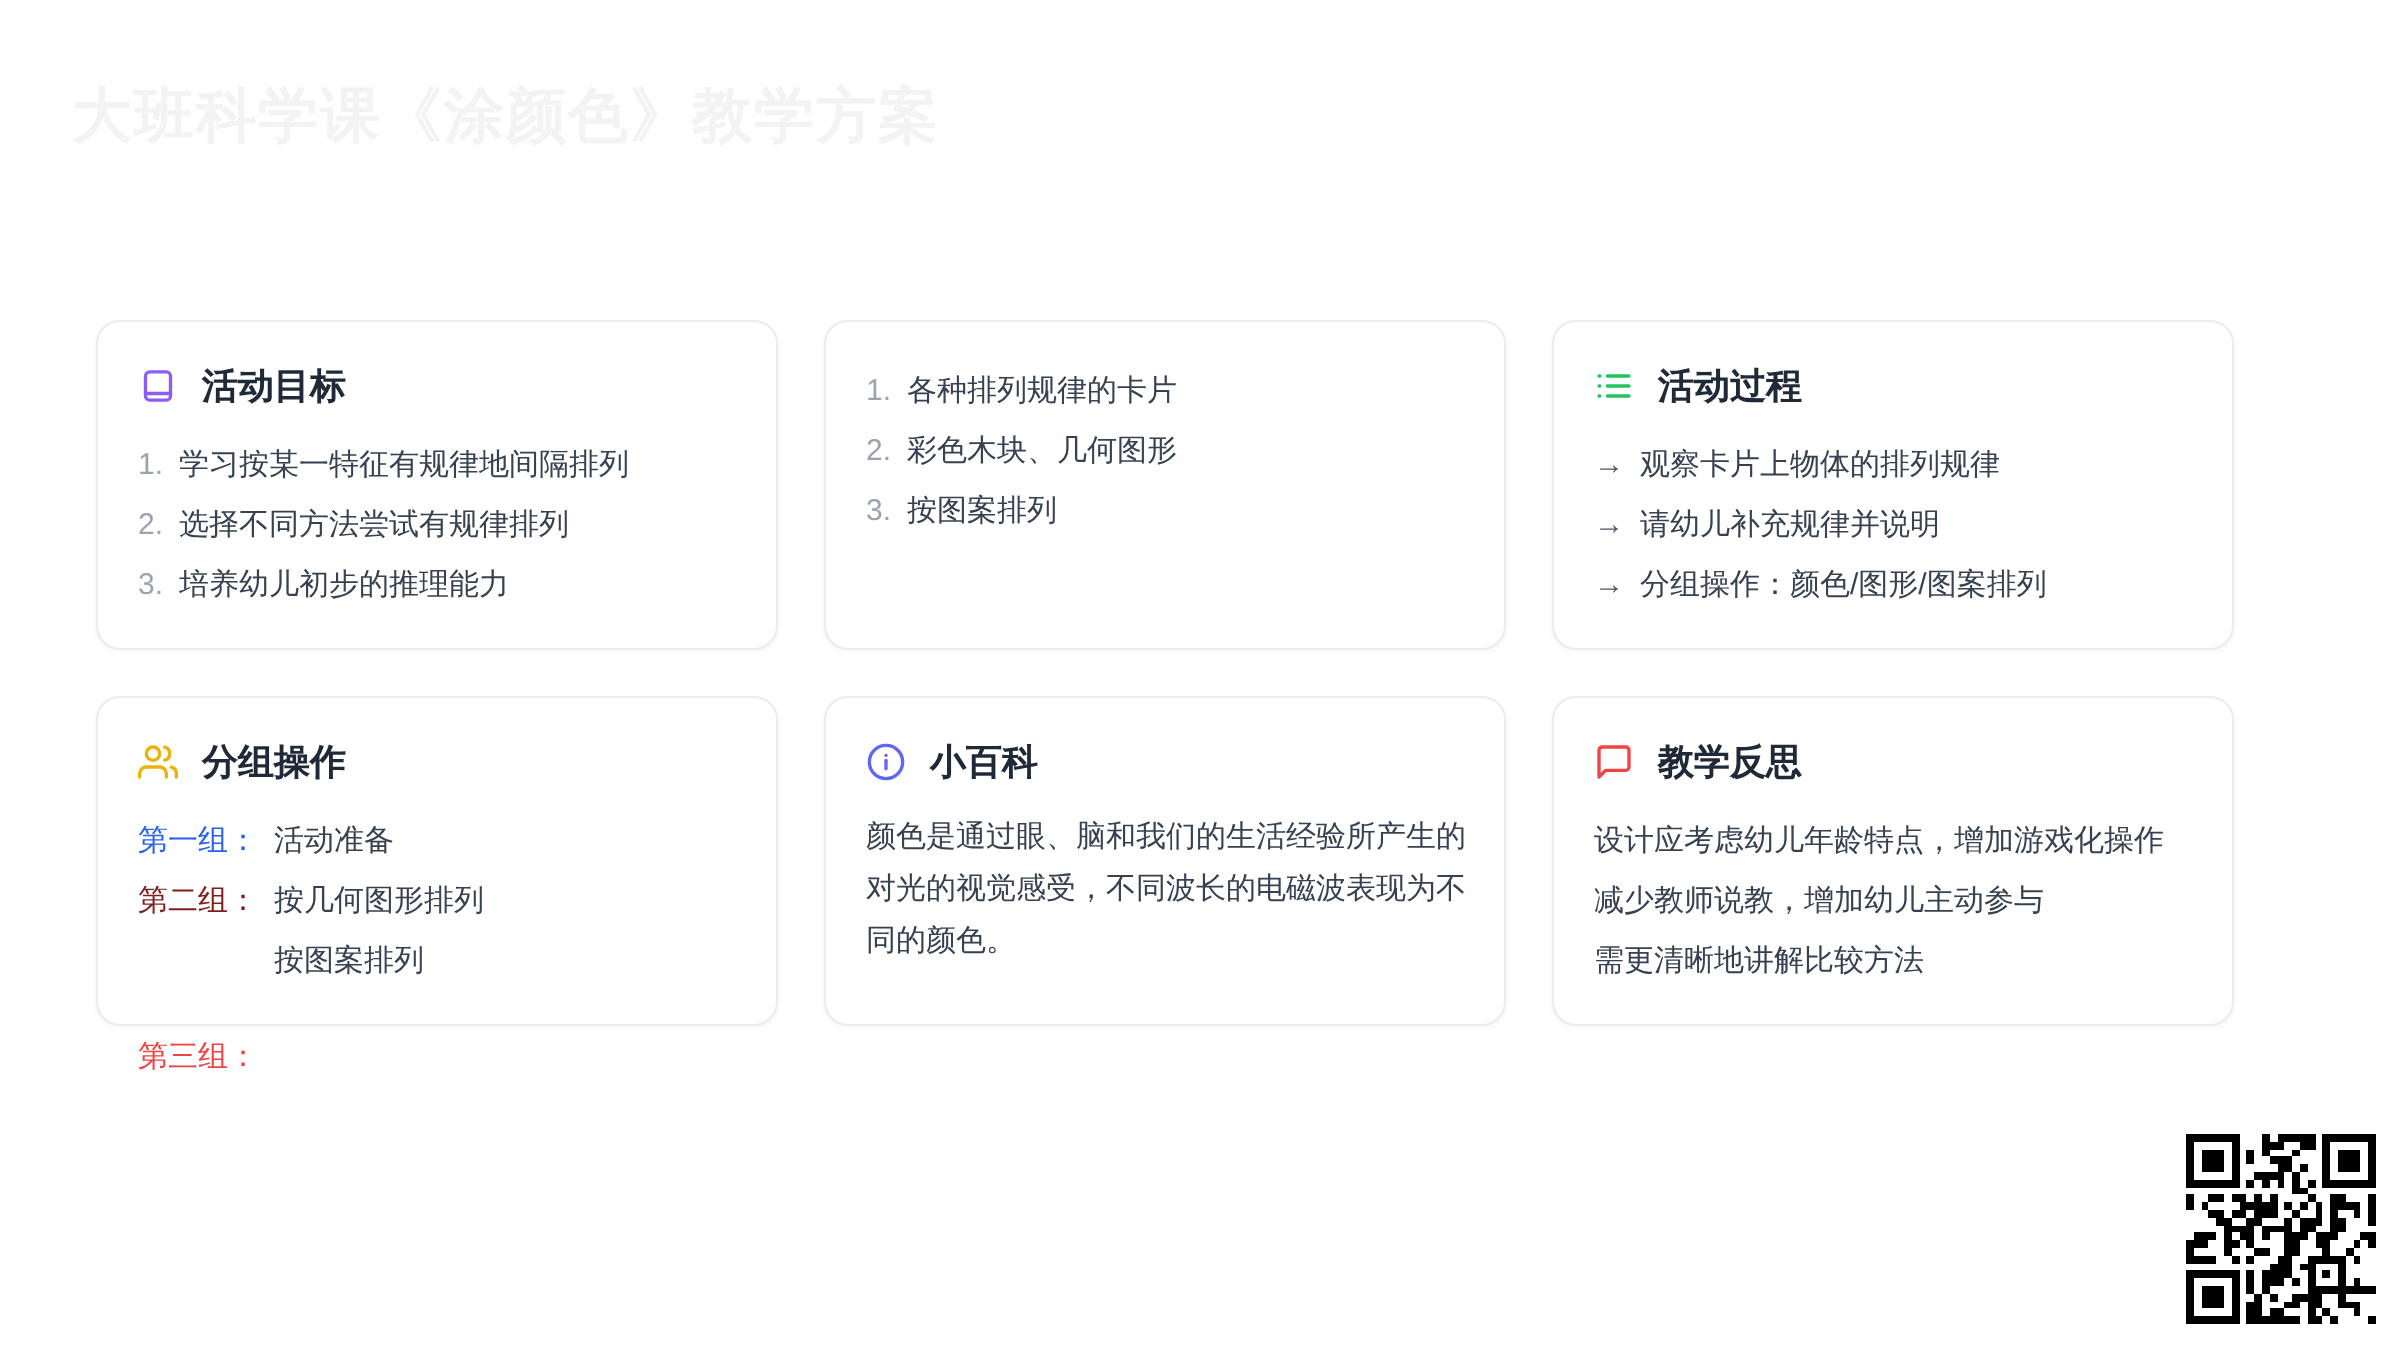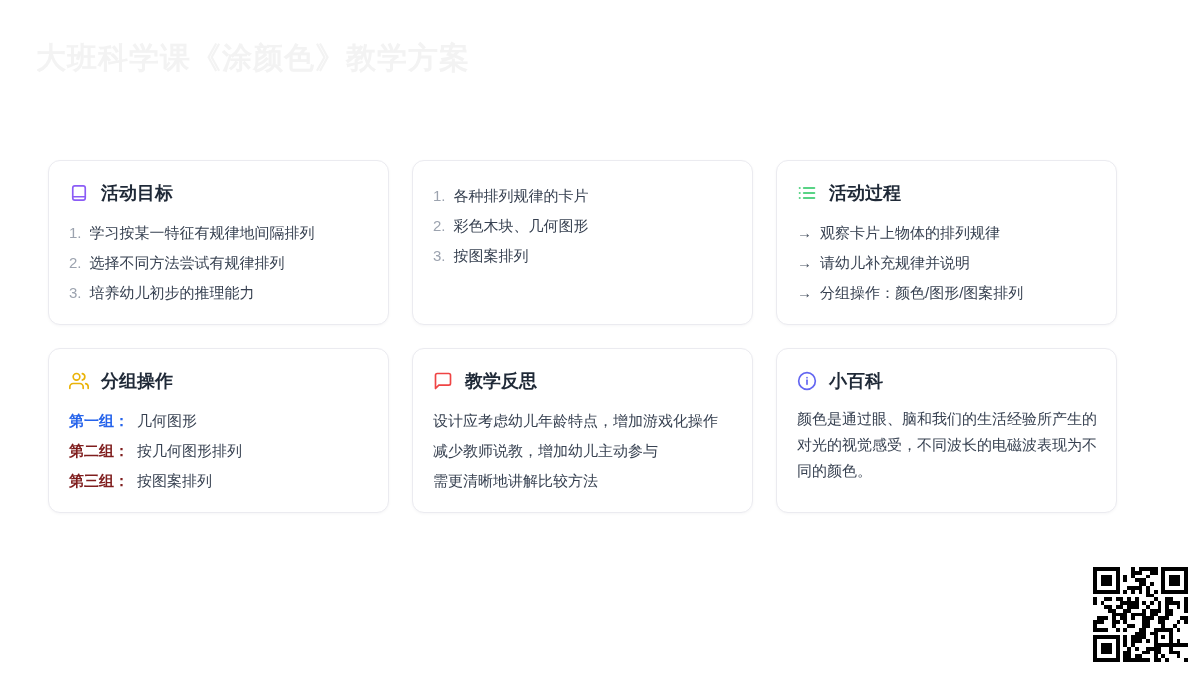--- a/index.html
+++ b/index.html
@@ -27,21 +27,21 @@
   }
 
   .card-head { display:flex; align-items:center; gap:12px; margin-bottom:13px; }
   .card-head .icon { width:20px; height:20px; display:inline-flex; }
   .card-head .icon svg { width:20px; height:20px; }
   .card-title { font-size:18px; font-weight:600; color:#1f2937; }
 
   .item { display:flex; gap:8px; font-size:15px; line-height:30px; color:#374151; }
   .item .marker-num { color:#9ca3af; }
   .item .marker-arrow { color:#4b5563; }
-  .item .group-label { font-weight:700; }
+  .item .group-label { font-weight:400; }
 
   .para-line { font-size:15px; line-height:30px; color:#374151; }
   .paragraph { font-size:15px; line-height:26px; color:#374151; width:302px; }
 
   .qr {
     position:absolute; left:1093px; top:567px; width:95px; height:95px;
     display:grid; grid-template-columns:repeat(25,1fr); grid-template-rows:repeat(25,1fr);
     background:#ffffff;
   }
   .qr .m { background:#000000; }
@@ -127,60 +127,60 @@
           <path d="M17 21v-2a4 4 0 0 0-4-4H5a4 4 0 0 0-4 4v2"></path>
           <circle cx="9" cy="7" r="4"></circle>
           <path d="M23 21v-2a4 4 0 0 0-3-3.87"></path>
           <path d="M16 3.13a4 4 0 0 1 0 7.75"></path>
         </svg>
       </span>
       <span class="card-title">分组操作</span>
     </div>
     <div class="item">
       <span class="group-label" style="color: rgb(37, 99, 235);">第一组：</span>
-      <span>几何图形</span>
+      <span>活动准备</span>
     </div>
     <div class="item">
       <span class="group-label" style="color: #7f1d1d;">第二组：</span>
       <span>按几何图形排列</span>
     </div>
     <div class="item">
-      <span class="group-label" style="color: #7f1d1d;">第三组：</span>
+      <span class="group-label" style="color: #ef4444; margin-top: 48px;">第三组：</span>
       <span>按图案排列</span>
     </div>
-  </div>
-
-  <div class="card">
-    <div class="card-head">
-      <span class="icon" style="color: rgb(239, 68, 68);">
-        <svg viewBox="0 0 24 24" fill="none" stroke="currentColor" stroke-width="2" stroke-linecap="round" stroke-linejoin="round">
-          <path d="M21 15a2 2 0 0 1-2 2H7l-4 4V5a2 2 0 0 1 2-2h14a2 2 0 0 1 2 2z"></path>
-        </svg>
-      </span>
-      <span class="card-title">教学反思</span>
-    </div>
-    <div class="para-line">设计应考虑幼儿年龄特点，增加游戏化操作</div>
-    <div class="para-line">减少教师说教，增加幼儿主动参与</div>
-    <div class="para-line">需更清晰地讲解比较方法</div>
   </div>
 
   <div class="card">
     <div class="card-head">
       <span class="icon" style="color: rgb(99, 102, 241);">
         <svg viewBox="0 0 24 24" fill="none" stroke="currentColor" stroke-width="2" stroke-linecap="round" stroke-linejoin="round">
           <circle cx="12" cy="12" r="10"></circle>
           <line x1="12" y1="16" x2="12" y2="11"></line>
           <line x1="12" y1="8" x2="12.01" y2="8"></line>
         </svg>
       </span>
       <span class="card-title">小百科</span>
     </div>
     <div class="paragraph">颜色是通过眼、脑和我们的生活经验所产生的对光的视觉感受，不同波长的电磁波表现为不同的颜色。</div>
   </div>
 
+  <div class="card">
+    <div class="card-head">
+      <span class="icon" style="color: rgb(239, 68, 68);">
+        <svg viewBox="0 0 24 24" fill="none" stroke="currentColor" stroke-width="2" stroke-linecap="round" stroke-linejoin="round">
+          <path d="M21 15a2 2 0 0 1-2 2H7l-4 4V5a2 2 0 0 1 2-2h14a2 2 0 0 1 2 2z"></path>
+        </svg>
+      </span>
+      <span class="card-title">教学反思</span>
+    </div>
+    <div class="para-line">设计应考虑幼儿年龄特点，增加游戏化操作</div>
+    <div class="para-line">减少教师说教，增加幼儿主动参与</div>
+    <div class="para-line">需更清晰地讲解比较方法</div>
+  </div>
+
 </div>
 
 <div class="qr">
     <div class="m"></div>
     <div class="m"></div>
     <div class="m"></div>
     <div class="m"></div>
     <div class="m"></div>
     <div class="m"></div>
     <div class="m"></div>

